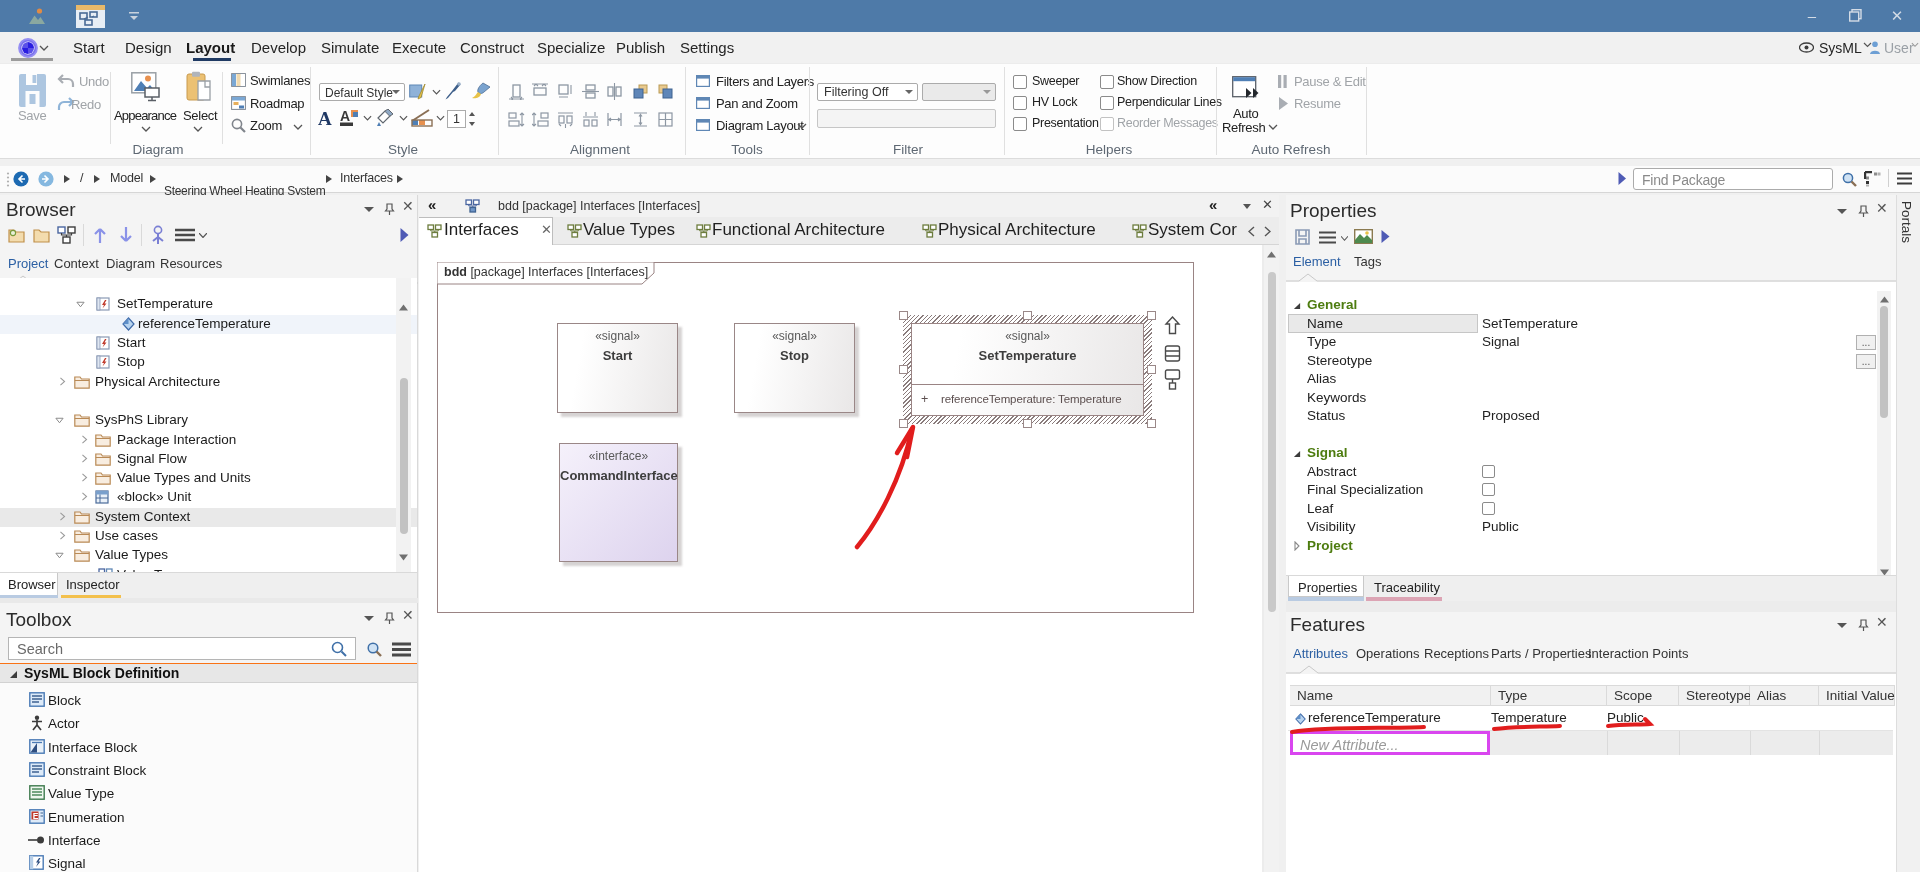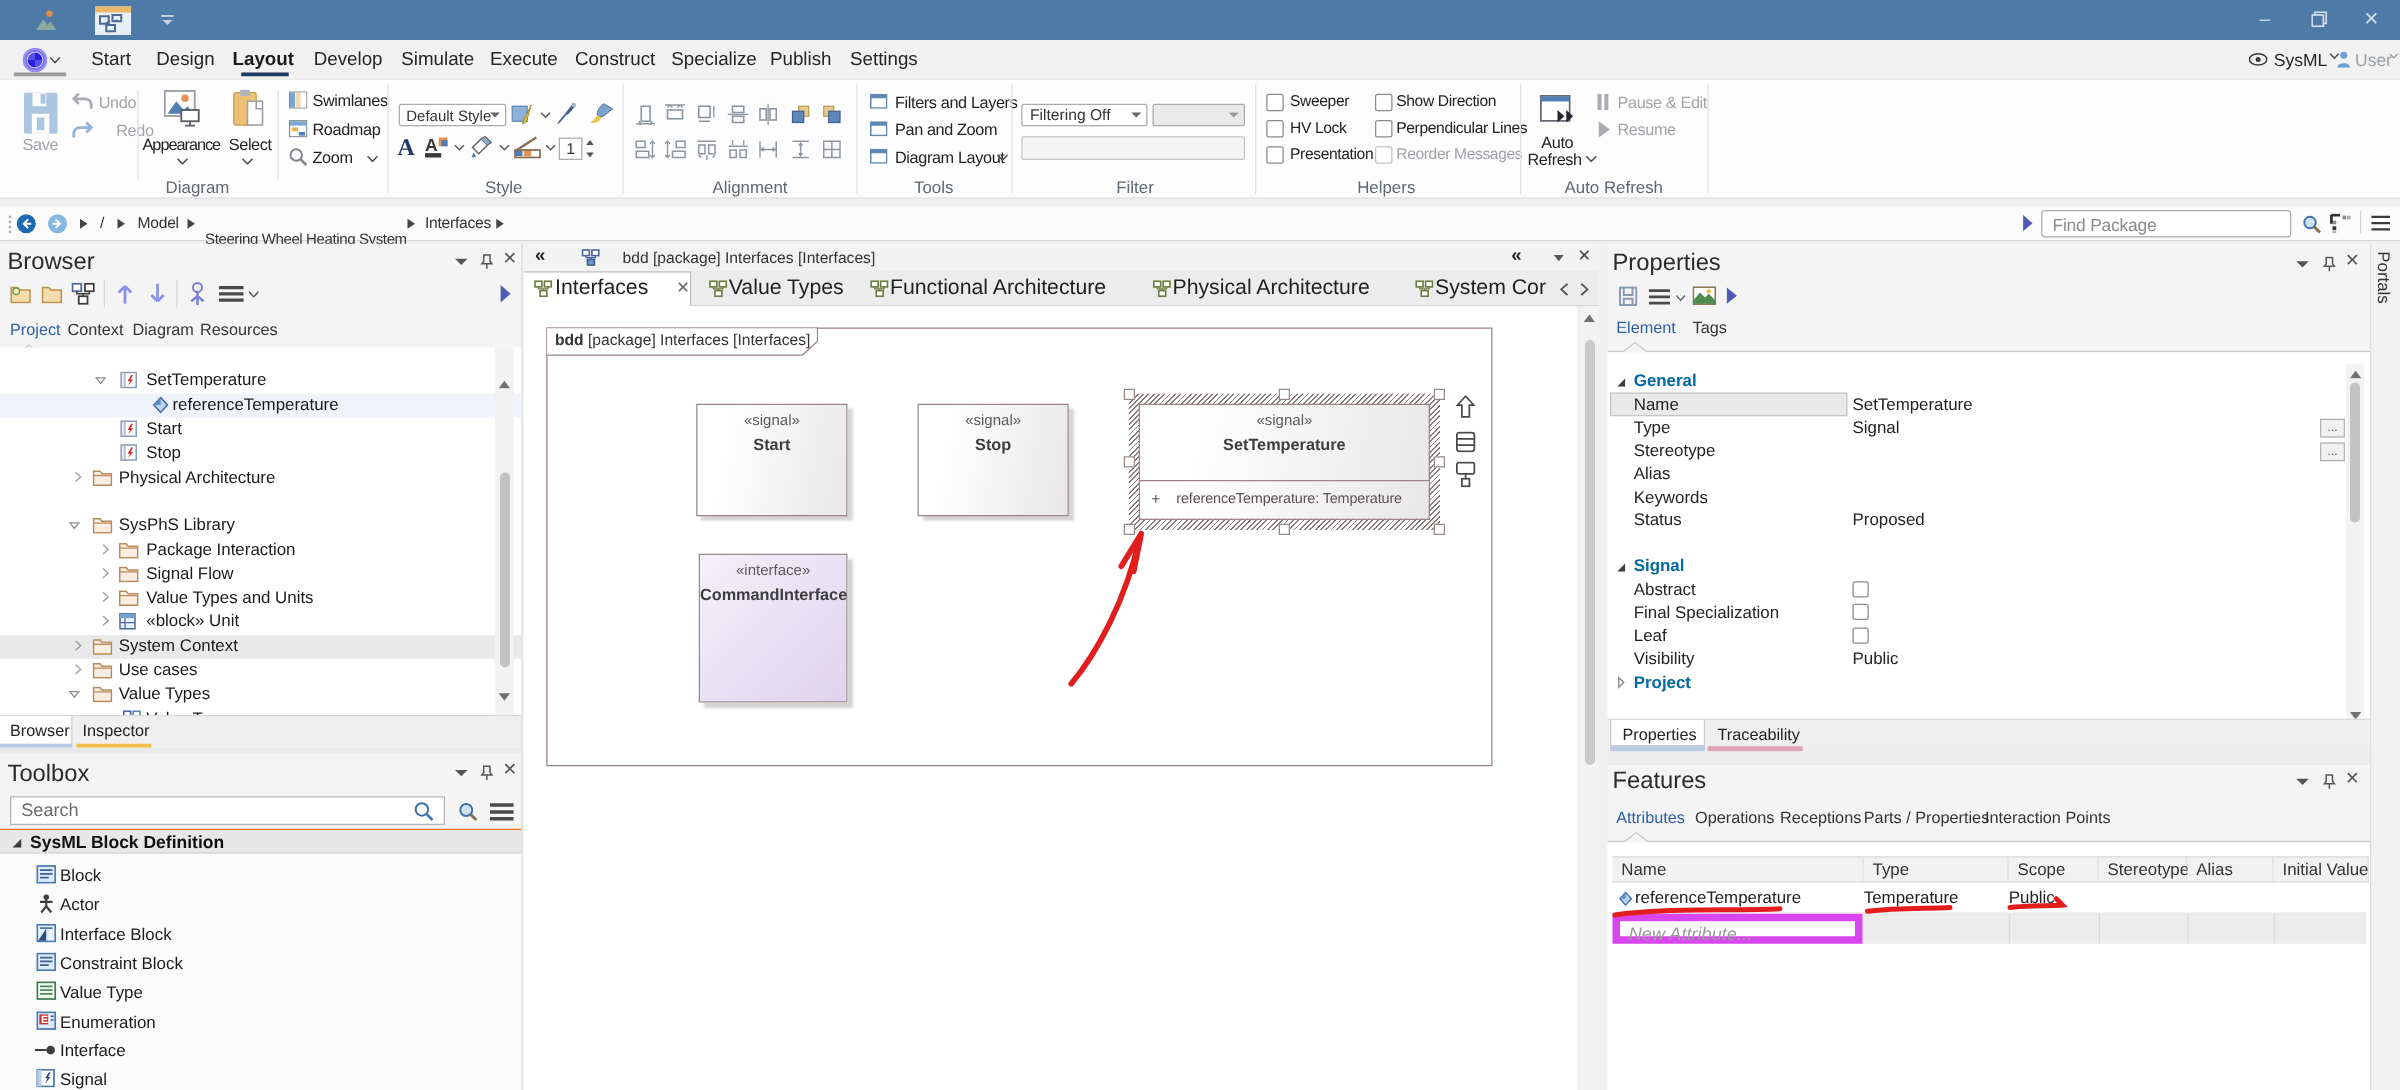--- a/index.html
+++ b/index.html
@@ -47,21 +47,21 @@
 .ebox { position:absolute; border:1px solid #9a8787; box-shadow:4px 4px 2px rgba(165,158,158,.45); background:linear-gradient(100deg,#ffffff 20%,#e9e7e7 100%); text-align:center; }
 .ebox .st { font-size:12px; color:#5a5a5a; margin-top:5px; }
 .ebox .nm { font-size:13px; font-weight:bold; color:#3d3d3d; margin-top:5px; }
 
 #rightpane { position:absolute; left:1286px; top:195px; width:610px; height:677px; background:#f4f4f4; }
 .tabsm { font-size:13px; color:#333; }
 .bluetab { color:#2b5fa3; }
 .grow { position:absolute; left:0; width:590px; height:18.6px; font-size:13.5px; color:#222; }
 .grow .lb { position:absolute; left:21px; top:1px; }
 .grow .vl { position:absolute; left:196px; top:1px; }
-.ghdr { font-weight:bold; color:#0369a1; }
+.ghdr { font-weight:bold; color:#4d7c0f; }
 #features-table { position:absolute; left:2px; top:490px; }
 .fth { position:absolute; background:#f1f1f1; border:1px solid #dadada; border-left:none; font-size:13.5px; color:#333; height:21px; padding:2px 0 0 7px; white-space:nowrap; }
 .ftd { position:absolute; font-size:13.5px; color:#222; height:25px; padding:4px 0 0 7px; }
 #portals { position:absolute; left:1896px; top:195px; width:24px; height:677px; background:#f1f1f1; border-left:1px solid #ddd; }
 #portals .vt { position:absolute; top:6px; left:2px; font-size:13.5px; color:#333; writing-mode:vertical-rl; }
 </style>
 </head>
 <body>
 
 <div id="titlebar">
@@ -144,21 +144,21 @@
    <rect x="10.5" y="20" width="6" height="10" fill="#adc6e0"></rect>
  </svg>
  <div class="abs rtext gray" style="left:18px;top:44px">Save</div>
  <svg class="abs" style="left:57px;top:10px" width="18" height="15" viewBox="0 0 18 15">
       <path d="M6 1 L2 5 L6 9 M2 5 H11 a5 5 0 0 1 5 5 v3" fill="none" stroke="#a9adb3" stroke-width="2.2"></path>
     </svg>
  <div class="abs rtext gray" style="left:79px;top:10px">Undo</div>
  <svg class="abs" style="left:57px;top:33px" width="18" height="15" viewBox="0 0 18 15">
       <path d="M12 1 L16 5 L12 9 M16 5 H7 a5 5 0 0 0 -5 5 v3" fill="none" stroke="#8fb4d8" stroke-width="2.2"></path>
     </svg>
- <div class="abs rtext gray" style="left:93px;top:33px">Redo</div>
+ <div class="abs rtext gray" style="left:71px;top:33px">Redo</div>
  <div class="gsep" style="left:110px;top:8px;height:72px"></div>
  <svg class="abs" style="left:131px;top:8px" width="31" height="30" viewBox="0 0 31 30">
    <rect x="0.8" y="0.8" width="24" height="20" fill="#fff" stroke="#9aa0a6" stroke-width="1.5"></rect>
    <circle cx="17" cy="6.5" r="3" fill="#e8914f"></circle>
    <path d="M3 19 L10 9 L16 16 L19 13 L24 19 Z" fill="#4f7fb5"></path>
    <rect x="14" y="16" width="14" height="9" fill="#fff" stroke="#5a5f66" stroke-width="1.5"></rect>
    <path d="M21 25 V28 M17 28.5 H25" stroke="#5a5f66" stroke-width="1.5"></path>
  </svg>
  <div class="abs rtext" style="left:114px;top:44px;letter-spacing:-0.8px">Appearance</div>
  <svg class="abs" style="left:141px;top:62px" width="10" height="6" viewBox="0 0 10 6">
@@ -988,21 +988,21 @@
     <div class="ftd" style="left:13px;top:0">referenceTemperature</div>
     <div class="ftd" style="left:196px;top:0">Temperature</div>
     <div class="ftd" style="left:312px;top:0">Public</div>
   </div>
   <div class="abs" style="left:0;top:46px;width:605px;height:24px">
     <div class="abs" style="left:201px;top:0;width:404px;height:24px;background:#ececec"></div>
     <div class="abs" style="left:319px;top:0;width:1px;height:24px;background:#dadada"></div>
     <div class="abs" style="left:391px;top:0;width:1px;height:24px;background:#dadada"></div>
     <div class="abs" style="left:462px;top:0;width:1px;height:24px;background:#dadada"></div>
     <div class="abs" style="left:531px;top:0;width:1px;height:24px;background:#dadada"></div>
-    <div class="abs" style="left:2px;top:0;width:200px;height:24px;background:#fff;border:6px solid #d946ef;font-size:14.5px;font-style:italic;color:#9a9a9a;padding:3px 0 0 7px">New Attribute...</div>
+    <div class="abs" style="left:2px;top:0;width:200px;height:24px;background:#fff;border:3px solid #d946ef;font-size:14.5px;font-style:italic;color:#9a9a9a;padding:3px 0 0 7px">New Attribute...</div>
   </div>
   <svg class="abs" style="left:0;top:25px" width="610" height="25" viewBox="0 0 610 25">
     <path d="M4 22 C 40 16 100 19 136 17" fill="none" stroke="#e11d1d" stroke-width="4" stroke-linecap="round"></path>
     <path d="M206 19 C 230 16 255 17 272 16" fill="none" stroke="#e11d1d" stroke-width="4" stroke-linecap="round"></path>
     <path d="M320 16 C 335 14 352 15 362 14 L357 9" fill="none" stroke="#e11d1d" stroke-width="4" stroke-linecap="round"></path>
   </svg>
  </div>
 </div>
 <div id="portals">
     <div class="vt">Portals</div>

